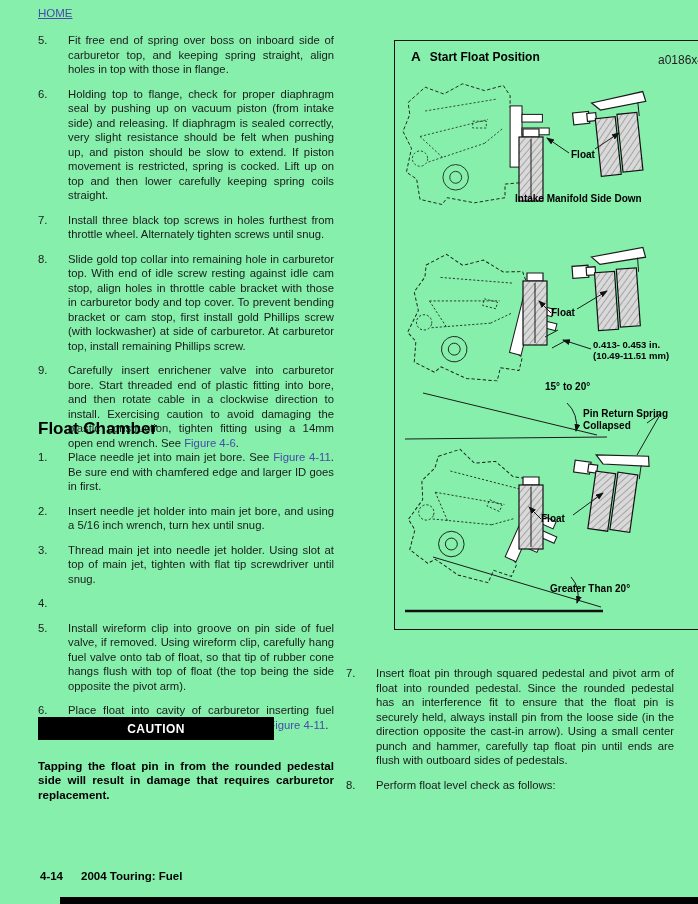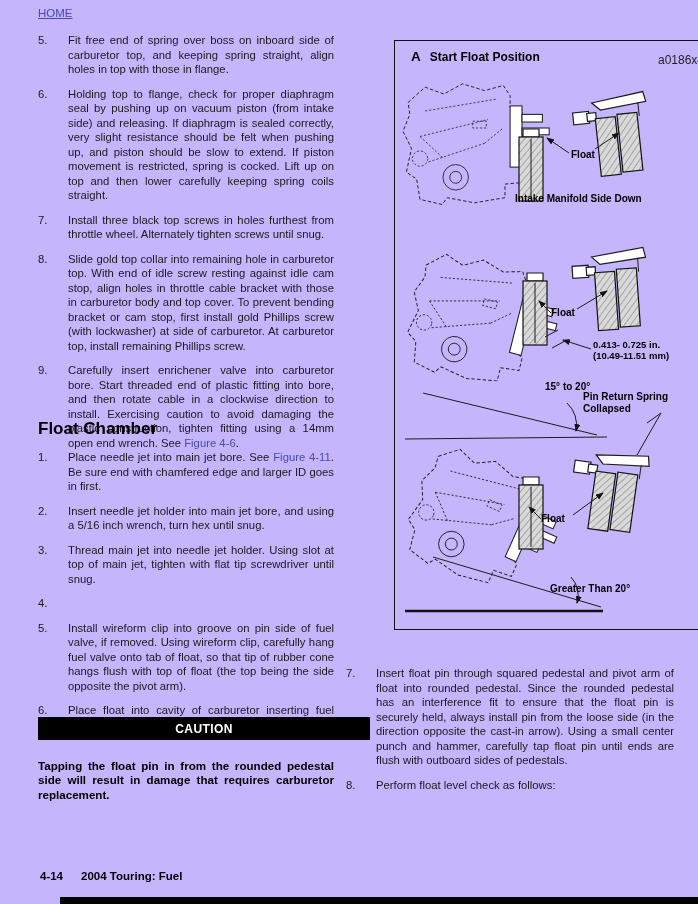--- a/index.html
+++ b/index.html
@@ -1,28 +1,28 @@
 <!DOCTYPE html>
 <html><head>
 <meta charset="utf-8">
 <style>
   html,body{margin:0;padding:0;background:#ffffff;}
-  .page{position:relative;width:698px;height:904px;background:#c4b5fd;overflow:hidden;
+  .page{position:relative;width:698px;height:904px;background:#86efac;overflow:hidden;
         font-family:"Liberation Sans","DejaVu Sans",sans-serif;color:#1a1a1a;}
   a.home{position:absolute;left:38px;top:7px;font-size:11.5px;color:#4a4aa8;text-decoration:underline;}
   a.xref{color:#4a4aa8;text-decoration:none;}
   
   .col-left{position:absolute;left:38px;width:296px;}
   .list .li{display:flex;margin-bottom:10px;}
   .list .num{width:30px;flex:0 0 30px;font-size:11.3px;line-height:14.5px;}
   .list .li-body{flex:1;font-size:11.3px;line-height:14.5px;text-align:justify;}
   #topList{top:33px;}
   .section-heading{position:absolute;left:38px;top:419px;font-size:17px;font-weight:bold;color:#000;}
   #floatList{top:450px;}
-  .caution-box{position:absolute;left:38px;top:717px;width:332px;height:23px;background:#000;
+  .caution-box{position:absolute;left:38px;top:717px;width:236px;height:23px;background:#000;
                display:flex;align-items:center;justify-content:center;}
   .caution-box span{color:#fff;font-weight:bold;font-size:12px;letter-spacing:.4px;}
   .caution-text{position:absolute;left:38px;top:747px;width:296px;font-size:11.6px;line-height:14.5px;
                 font-weight:bold;text-align:justify;color:#000;}
   
   .figure-box{position:absolute;left:346px;top:40px;width:327px;height:588px;border:1.4px solid #111;margin-left:48px;}
   .panel-header{position:absolute;left:16px;font-weight:bold;color:#000;white-space:nowrap;}
   .panel-header .letter{font-size:13.5px;margin-right:9px;}
   .panel-header .ptitle{font-size:12px;}
   .fig-code{position:absolute;right:12px;top:12px;font-size:12px;color:#222;}
@@ -188,25 +188,25 @@
     <div class="panel-header" style="top:6px;">
       <span class="letter">A</span><span class="ptitle">Start Float Position</span>
     </div>
     <div class="fig-code">a0186x4x</div>
 
     <div class="fig-label" style="left:176px;top:108px;">Float</div>
     <div class="fig-label" style="left:120px;top:152px;">Intake Manifold Side Down</div>
 
     <div class="fig-label" style="left:156px;top:266px;">Float</div>
     <div class="fig-label small dim" style="left:198px;top:298px;">
-      <div>0.413- 0.725 in.</div>
+      <div>0.413- 0.453 in.</div>
       <div>(10.49-11.51 mm)</div>
     </div>
     <div class="fig-label" style="left:150px;top:340px;">15° to 20°</div>
-    <div class="fig-label dim" style="left:188px;top:350px;line-height:11.5px;">
+    <div class="fig-label dim" style="left:188px;top:367px;line-height:11.5px;">
       <div>Pin Return Spring</div>
       <div>Collapsed</div>
     </div>
 
     <div class="fig-label" style="left:146px;top:472px;">Float</div>
     <div class="fig-label" style="left:155px;top:542px;">Greater Than 20°</div>
   </div>
 
 
   <div class="col-right list">

